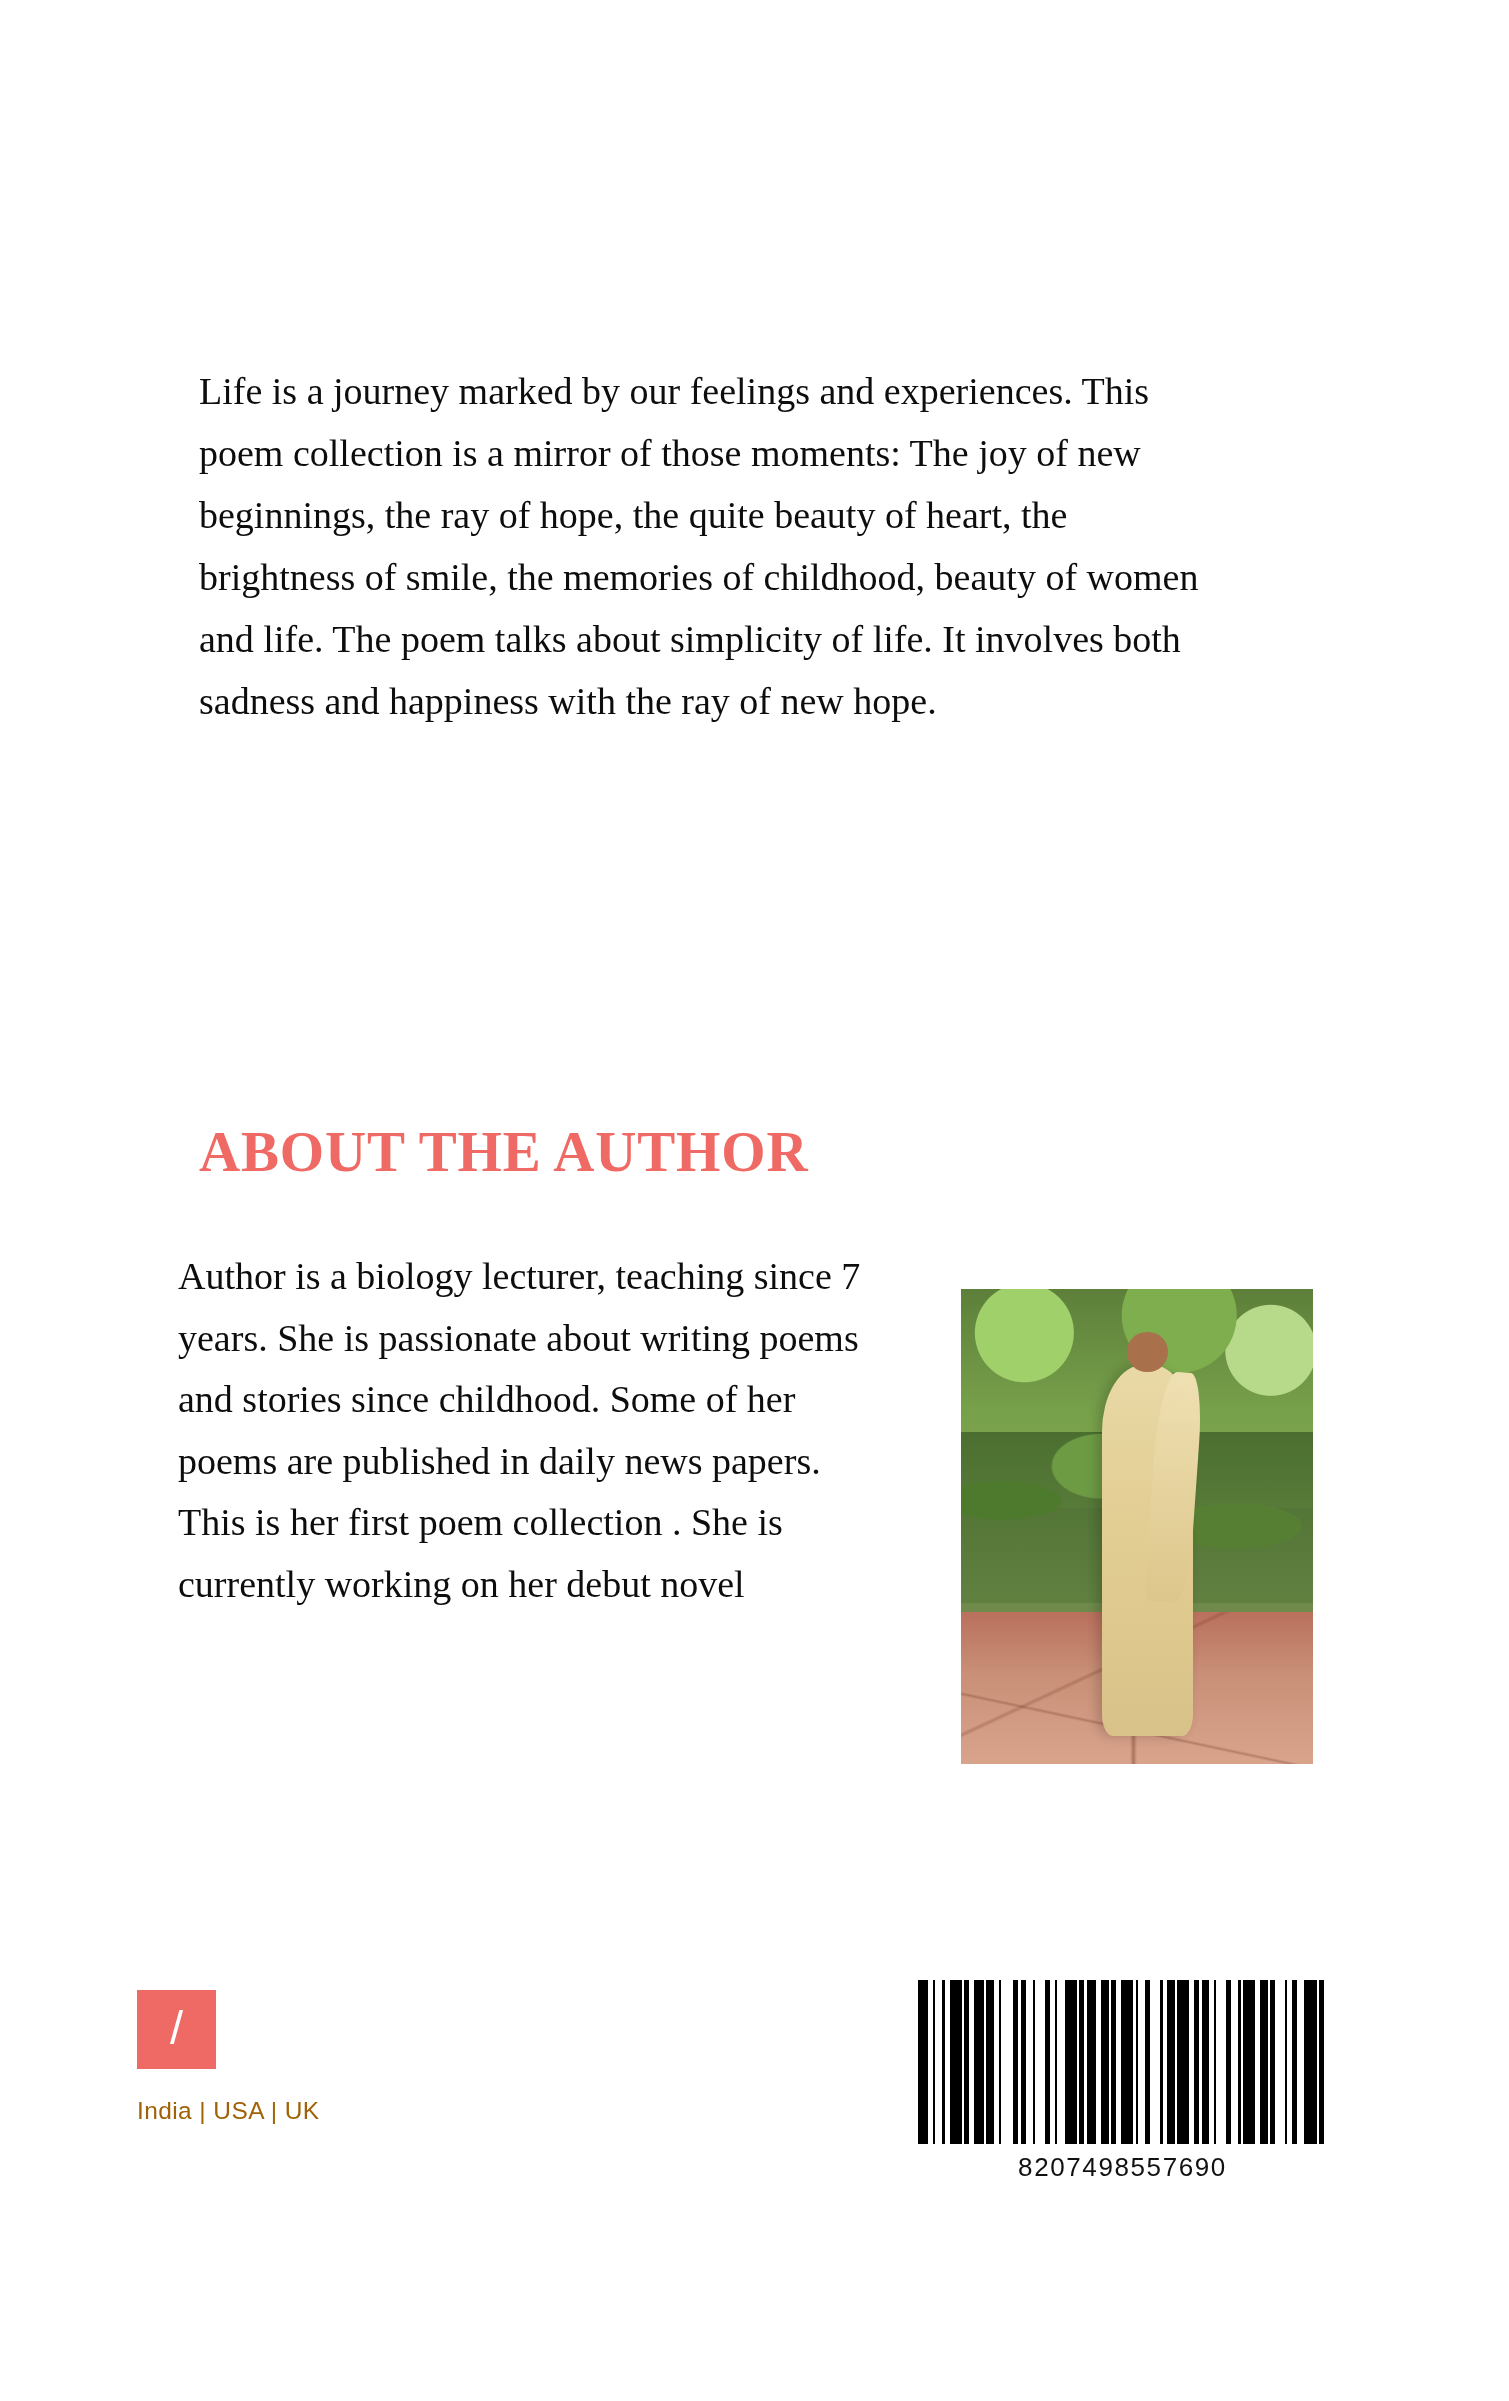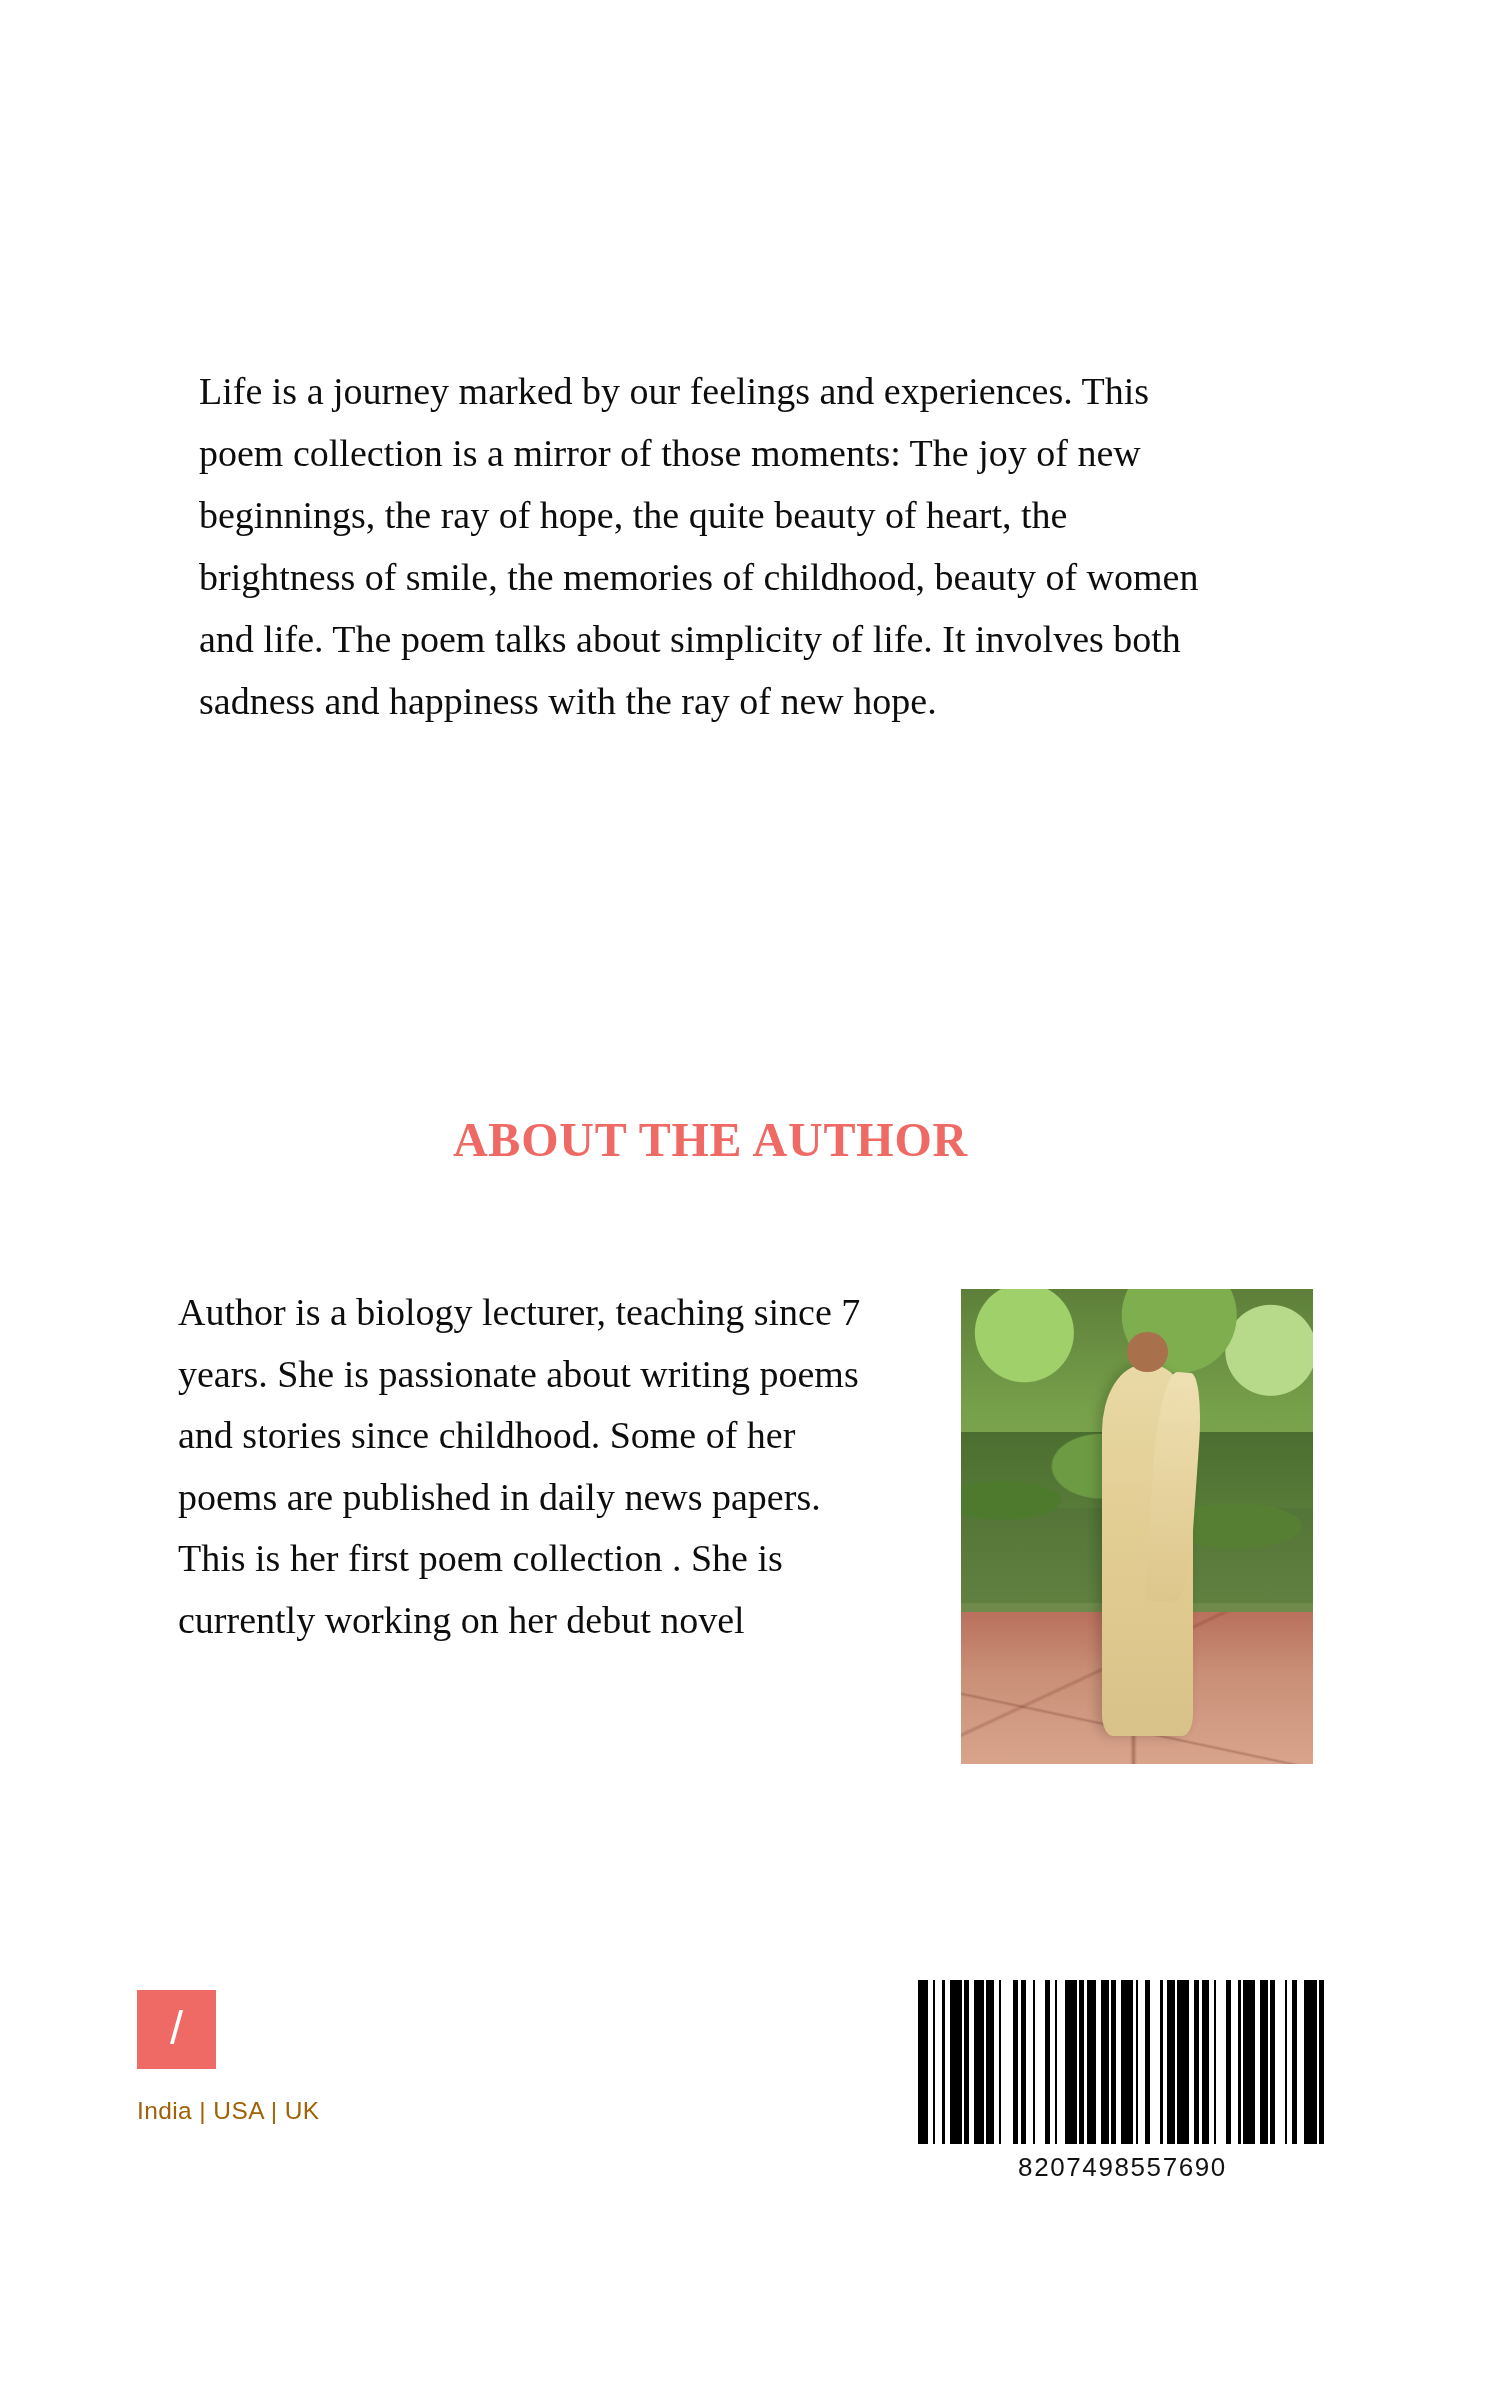--- a/index.html
+++ b/index.html
@@ -34,32 +34,31 @@
     font-family: "Liberation Serif", serif;
     text-align: left;
   }
 
   
   .about-heading {
     position: absolute;
     left: 199px;
     top: 1072px;
     width: 1023px;
-    text-align: center;
-    font-size: 48px;
+    font-size: 57px;
     letter-spacing: 0.8px;
     color: #ef6a64;
     font-family: "Liberation Serif", serif;
   }
 
   
   .author-bio {
     position: absolute;
     left: 178px;
-    top: 1244px;
+    top: 1208px;
     width: 704px;
     font-size: 38px;
     line-height: 1.62;
     color: #0d0d0d;
     font-family: "Liberation Serif", serif;
   }
 
   
   .author-photo {
     position: absolute;

